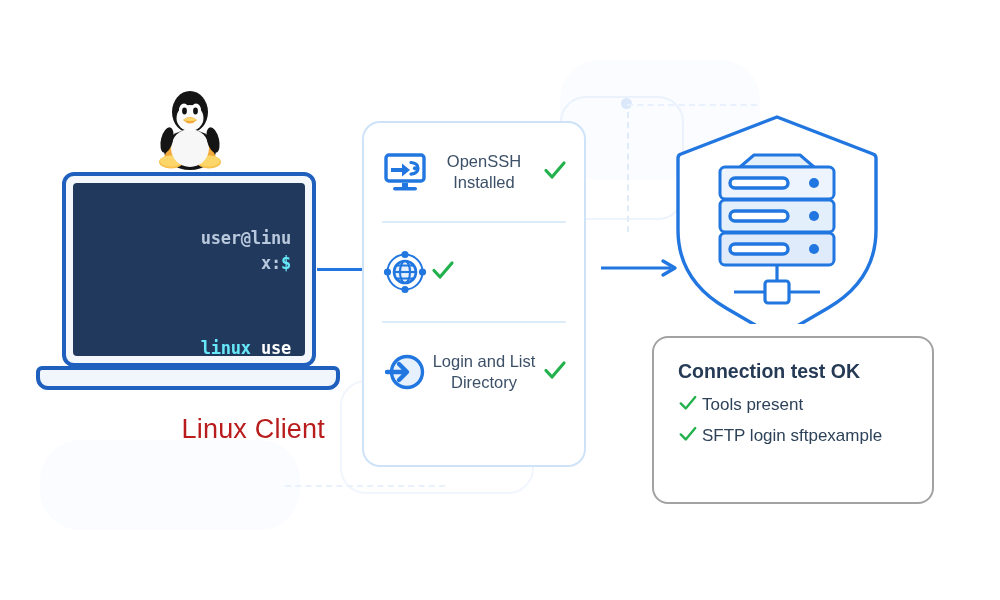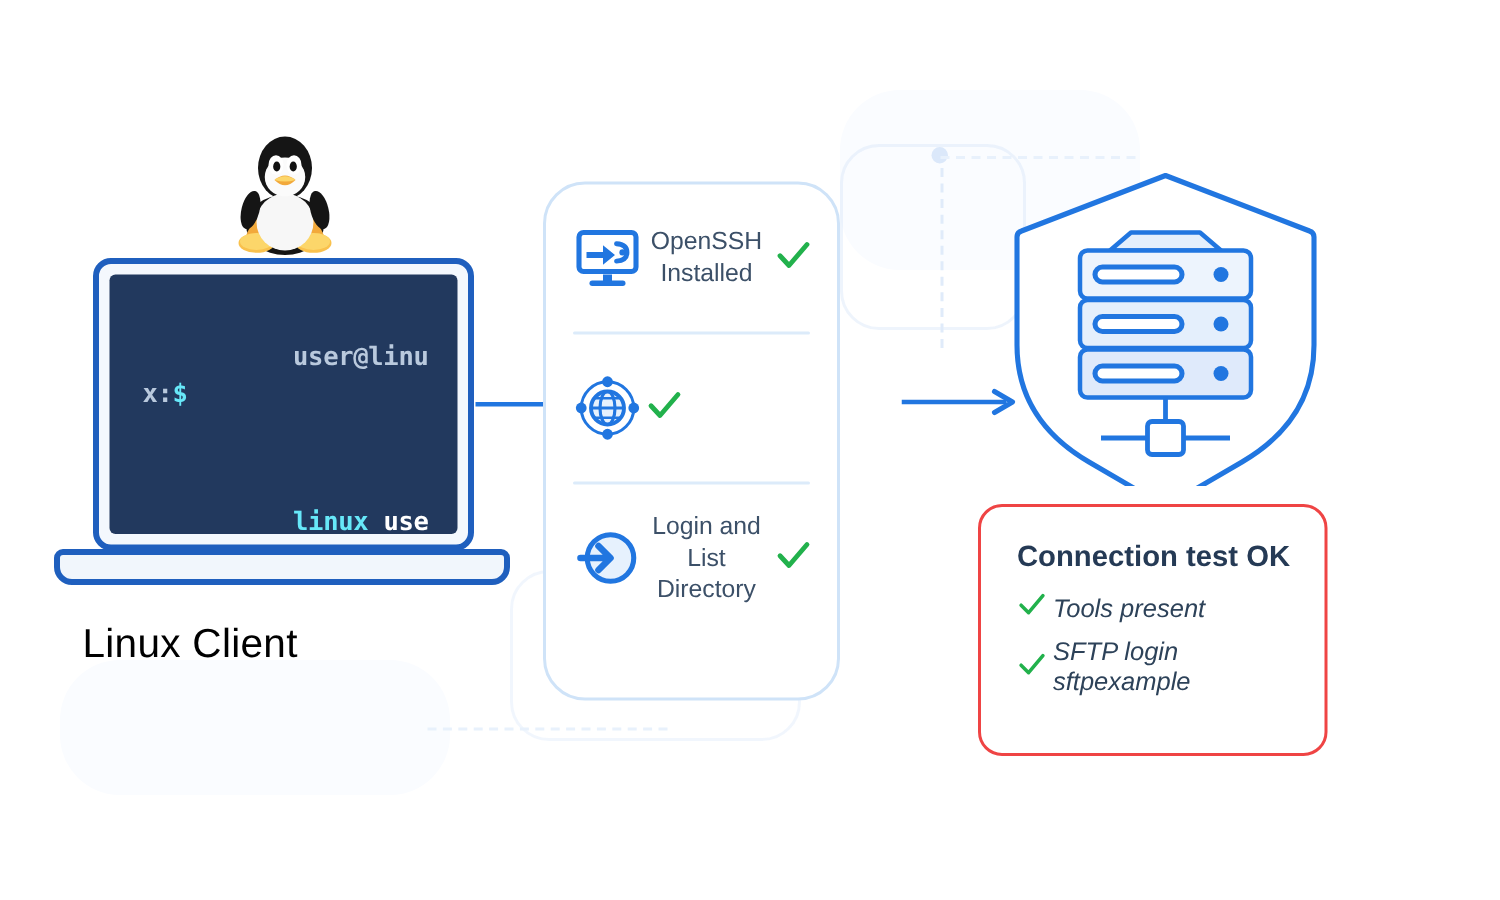--- a/index.html
+++ b/index.html
@@ -31,64 +31,64 @@
   }
   #lap-base{
     position:absolute;left:36px;top:366px;width:304px;height:24px;
     box-sizing:border-box;border:4px solid #1f5fbe;border-radius:6px 6px 12px 12px;
     background:#f1f6fc;
   }
   .term{position:absolute;left:22px;top:18px;right:14px;}
   .term-line{
     font-family:"DejaVu Sans Mono","Liberation Mono",monospace;
     font-size:17px;line-height:25px;font-weight:700;letter-spacing:-.2px;
-    white-space:pre-wrap;word-break:break-all;
+    white-space:pre-wrap;word-break:break-all;text-align:right;
   }
   .c-prompt{color:#b9c9dd;}
   .c-cyan{color:#67e8f9;}
   .c-white{color:#ffffff;}
   #laptop-label{
-    position:absolute;left:55px;top:414px;width:270px;text-align:left;
-    font-size:27px;color:#000000;letter-spacing:.2px;
+    position:absolute;left:55px;top:414px;width:270px;text-align:right;
+    font-size:27px;color:#b91c1c;letter-spacing:.2px;
   }
 
   
   #penguin{position:absolute;left:150px;top:84px;width:80px;height:88px;}
 
   
   .conn{position:absolute;background:#2176e0;height:3px;}
 
   
   #check-card{
-    position:absolute;left:362px;top:121px;width:198px;height:346px;
+    position:absolute;left:362px;top:121px;width:224px;height:346px;
     box-sizing:border-box;background:#ffffff;
-    border:2px solid #cfe3f8;border-radius:28px;
+    border:2px solid #cfe3f8;border-radius:18px;
   }
   .check-row{
     display:flex;align-items:center;height:98px;padding:0 14px 0 18px;box-sizing:border-box;
   }
   .check-row .ico{width:46px;height:46px;flex:0 0 46px;}
   .check-row .lbl{
     flex:1 1 auto;text-align:center;color:#3c5068;font-size:16.5px;
     line-height:21px;padding:0 4px;
   }
   .check-row .tick{width:30px;flex:0 0 30px;text-align:center;}
   .divider{height:2px;background:#dcebfa;margin:0 18px;border-radius:2px;}
 
   
   #shield{position:absolute;left:668px;top:112px;width:218px;height:212px;}
 
   
   #result-card{
-    position:absolute;left:652px;top:336px;width:233px;height:168px;
+    position:absolute;left:652px;top:336px;width:282px;height:168px;
     box-sizing:border-box;background:#ffffff;
-    border:2px solid #ef4444;border-radius:16px;padding:22px 20px 0 24px;
+    border:2px solid #a3a3a3;border-radius:16px;padding:22px 20px 0 24px;
   }
   #result-title{font-size:19.5px;font-weight:700;color:#253a55;margin-bottom:10px;}
-  .res-row{display:flex;align-items:center;margin-bottom:7px;font-style:italic;}
+  .res-row{display:flex;align-items:center;margin-bottom:7px;}
   .res-row .rtick{width:24px;flex:0 0 24px;}
   .res-row .rtxt{font-size:17px;color:#2d4259;}
 </style>
 </head>
 <body>
 
 <div id="stage">
 
   <div class="wm wm-blob" style="left:40px;top:440px;width:260px;height:90px;"></div>
   <div class="wm wm-blob" style="left:560px;top:60px;width:200px;height:120px;"></div>

